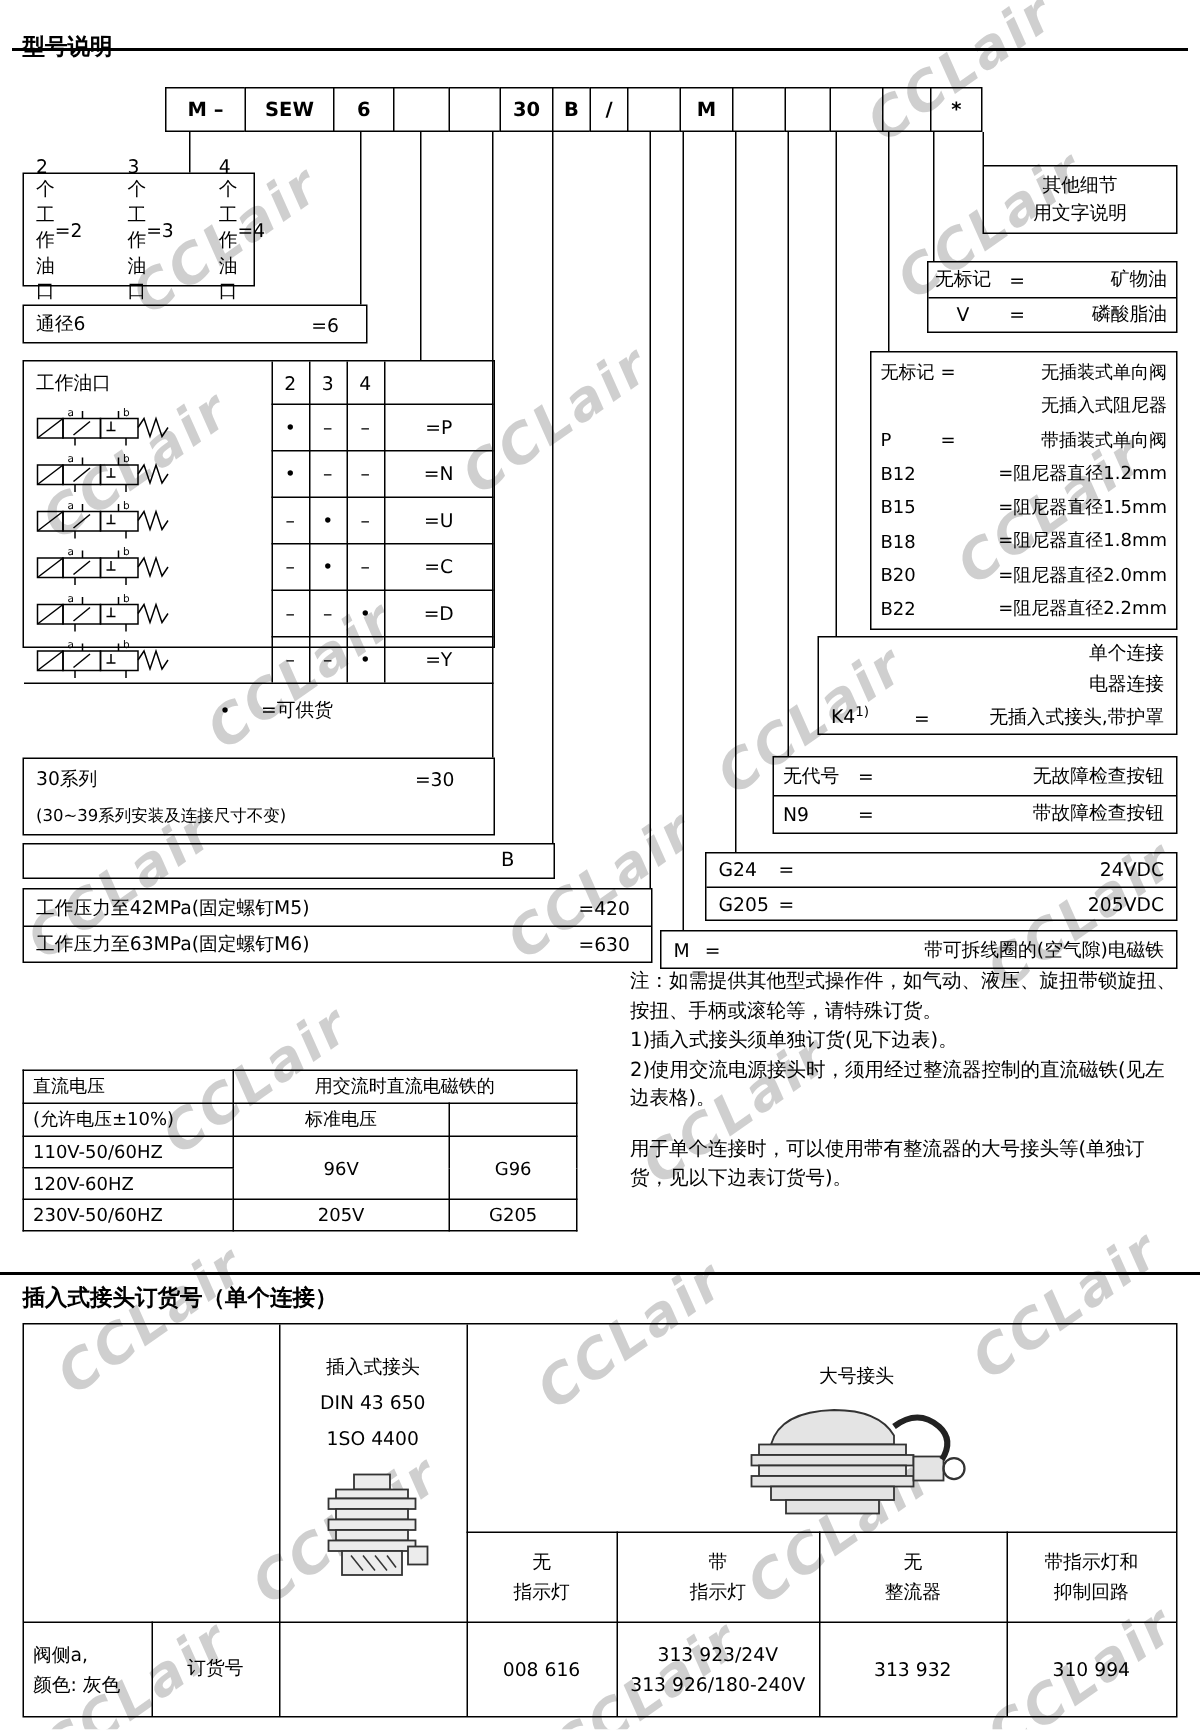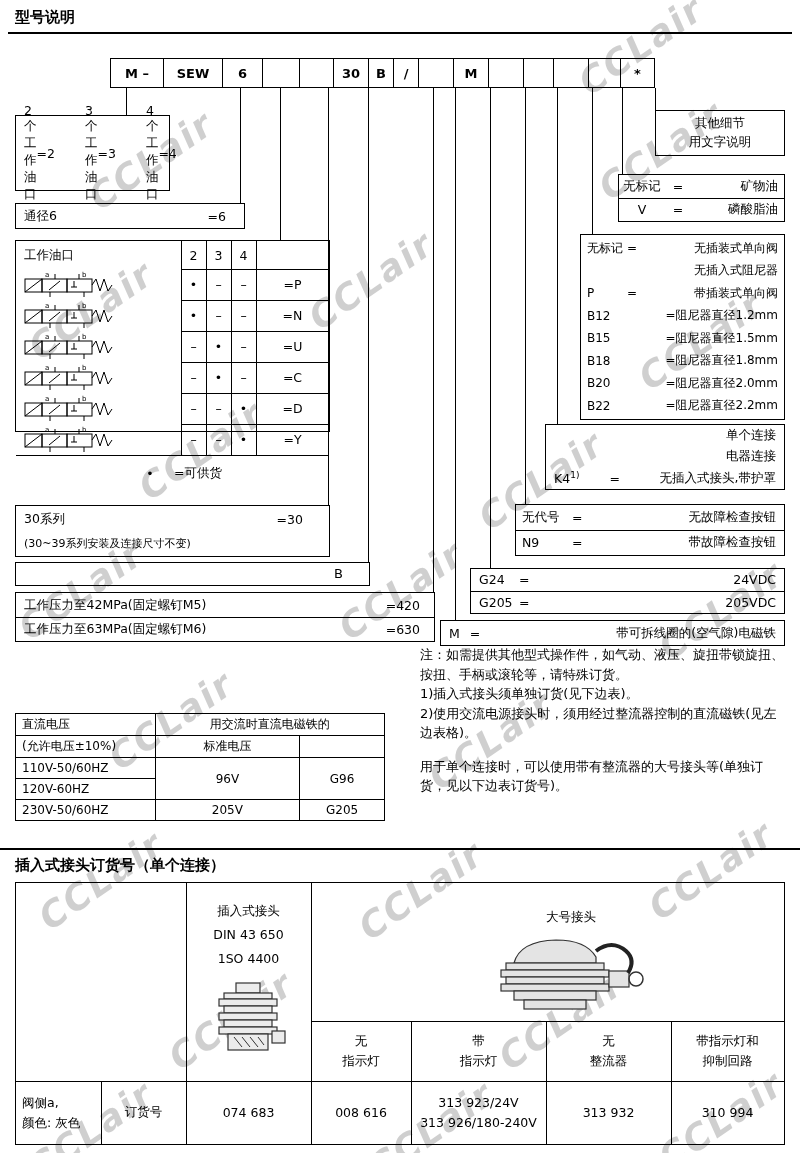--- a/index.html
+++ b/index.html
@@ -61,21 +61,21 @@
       <span class="wm" style="left: 30px; top: 860px;">CCLair</span>
       <span class="wm" style="left: 350px; top: 870px;">CCLair</span>
       <span class="wm" style="left: 640px; top: 850px;">CCLair</span>
       <span class="wm" style="left: 160px; top: 1000px;">CCLair</span>
       <span class="wm" style="left: 490px; top: 1000px;">CCLair</span>
       <span class="wm" style="left: 20px; top: 1110px;">CCLair</span>
       <span class="wm" style="left: 360px; top: 1110px;">CCLair</span>
       <span class="wm" style="left: 650px; top: 1100px;">CCLair</span>
     </div>
 
-  <div class="title" style="left:15px;top:8px">型号说明</div>
+  <div class="title" style="left:15px;top:22px">型号说明</div>
   <div class="hr" style="left:8px;top:32px;width:784px;height:2px"></div>
 
   <div class="box" style="left:15px;top:115px;width:155px;height:76px;display:flex;">
     <div class="kv" style="flex:1">
         <span class="lab">2个工作油口</span>
         <span class="val" style="padding-right:22px">=2</span>
       </div>
     <div class="kv" style="flex:1">
         <span class="lab">3个工作油口</span>
         <span class="val" style="padding-right:22px">=3</span>
@@ -496,21 +496,20 @@
     <div class="oc" style="left:655px;top:138px;width:113px;height:60px;line-height:1.6">
       <span>带指示灯和</span>
       <span>抑制回路</span>
     </div>
 
     <div class="oc" style="left:0;top:198px;width:85px;height:63px;align-items:flex-start;padding-left:6px;text-align:left;line-height:1.6">
       <span>阀侧a,</span>
       <span>颜色: 灰色</span>
     </div>
     <div class="oc" style="left:85px;top:198px;width:85px;height:63px">订货号</div>
-    <div class="oc" style="left:170px;top:198px;width:125px;height:63px">074 683</div>
     <div class="oc" style="left:295px;top:198px;width:100px;height:63px">008 616</div>
     <div class="oc" style="left:395px;top:198px;width:135px;height:63px;line-height:1.6">
       <span>313 923/24V</span>
       <span>313 926/180-240V</span>
     </div>
     <div class="oc" style="left:530px;top:198px;width:125px;height:63px">313 932</div>
     <div class="oc" style="left:655px;top:198px;width:113px;height:63px">310 994</div>
   </div>
 <div class="mcell" style="left: 110px; width: 53px;">M –</div>
     <div class="mcell" style="left: 163px; width: 59px;">SEW</div>

